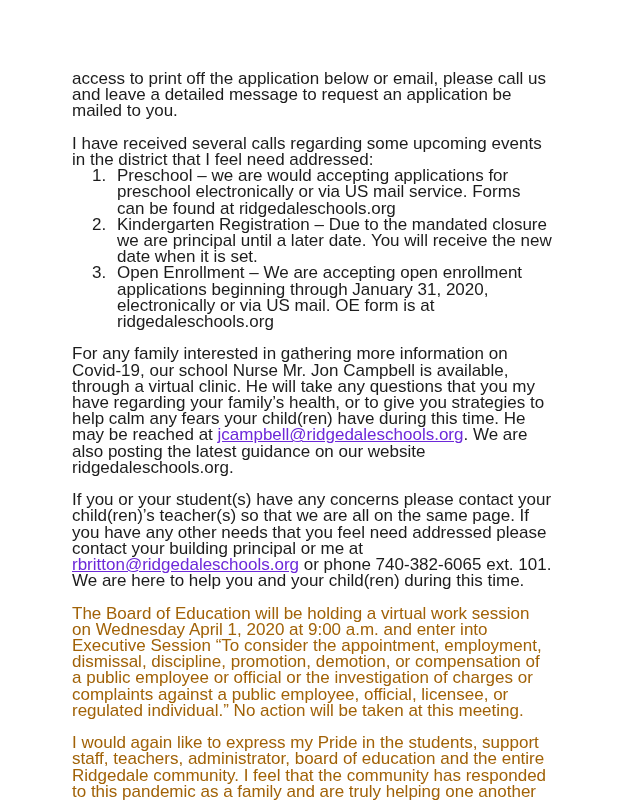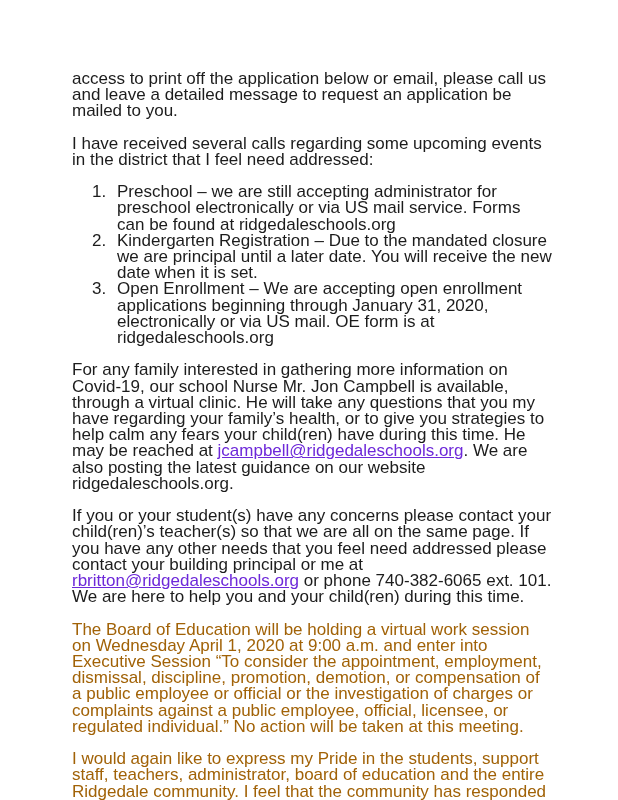--- a/index.html
+++ b/index.html
@@ -15,23 +15,23 @@
     ol.items li { padding-left: 6px; }
     a.email { color: #6d28d9; text-decoration: underline; }
     .sig { margin: 0; }
   </style>
 </head>
 <body>
 
 <div class="page">
   <p class="para">access to print off the application below or email, please call us and leave a detailed message to request an application be mailed to you.</p>
 
-  <p class="para" style="margin-bottom:16px">I have received several calls regarding some upcoming events in the district that I feel need addressed:</p>
+  <p class="para" style="margin-bottom:0">I have received several calls regarding some upcoming events in the district that I feel need addressed:</p>
   <ol class="items">
-    <li>Preschool – we are still accepting administrator for preschool electronically or via US mail service. Forms can be found at ridgedaleschools.org</li>
+    <li>Preschool – we are would accepting applications for preschool electronically or via US mail service. Forms can be found at ridgedaleschools.org</li>
     <li>Kindergarten Registration – Due to the mandated closure we are principal until a later date. You will receive the new date when it is set.</li>
     <li>Open Enrollment – We are accepting open enrollment applications beginning through January 31, 2020, electronically or via US mail. OE form is at ridgedaleschools.org</li>
   </ol>
 
   <p class="para"><span>For any family interested in gathering more information on Covid-19, our school Nurse Mr. Jon Campbell is available, through a virtual clinic. He will take any questions that you my have regarding your family’s health, or to give you strategies to help calm any fears your child(ren) have during this time. He may be reached at </span><a class="email">jcampbell@ridgedaleschools.org</a><span>. We are also posting the latest guidance on our website ridgedaleschools.org.</span></p>
 
   <p class="para"><span>If you or your student(s) have any concerns please contact your child(ren)’s teacher(s) so that we are all on the same page. If you have any other needs that you feel need addressed please contact your building principal or me at </span><a class="email">rbritton@ridgedaleschools.org</a><span> or phone 740-382-6065 ext. 101. We are here to help you and your child(ren) during this time.</span></p>
 
   <p class="para dark">The Board of Education will be holding a virtual work session on Wednesday April 1, 2020 at 9:00 a.m. and enter into Executive Session “To consider the appointment, employment, dismissal, discipline, promotion, demotion, or compensation of a public employee or official or the investigation of charges or complaints against a public employee, official, licensee, or regulated individual.” No action will be taken at this meeting.</p>
 

